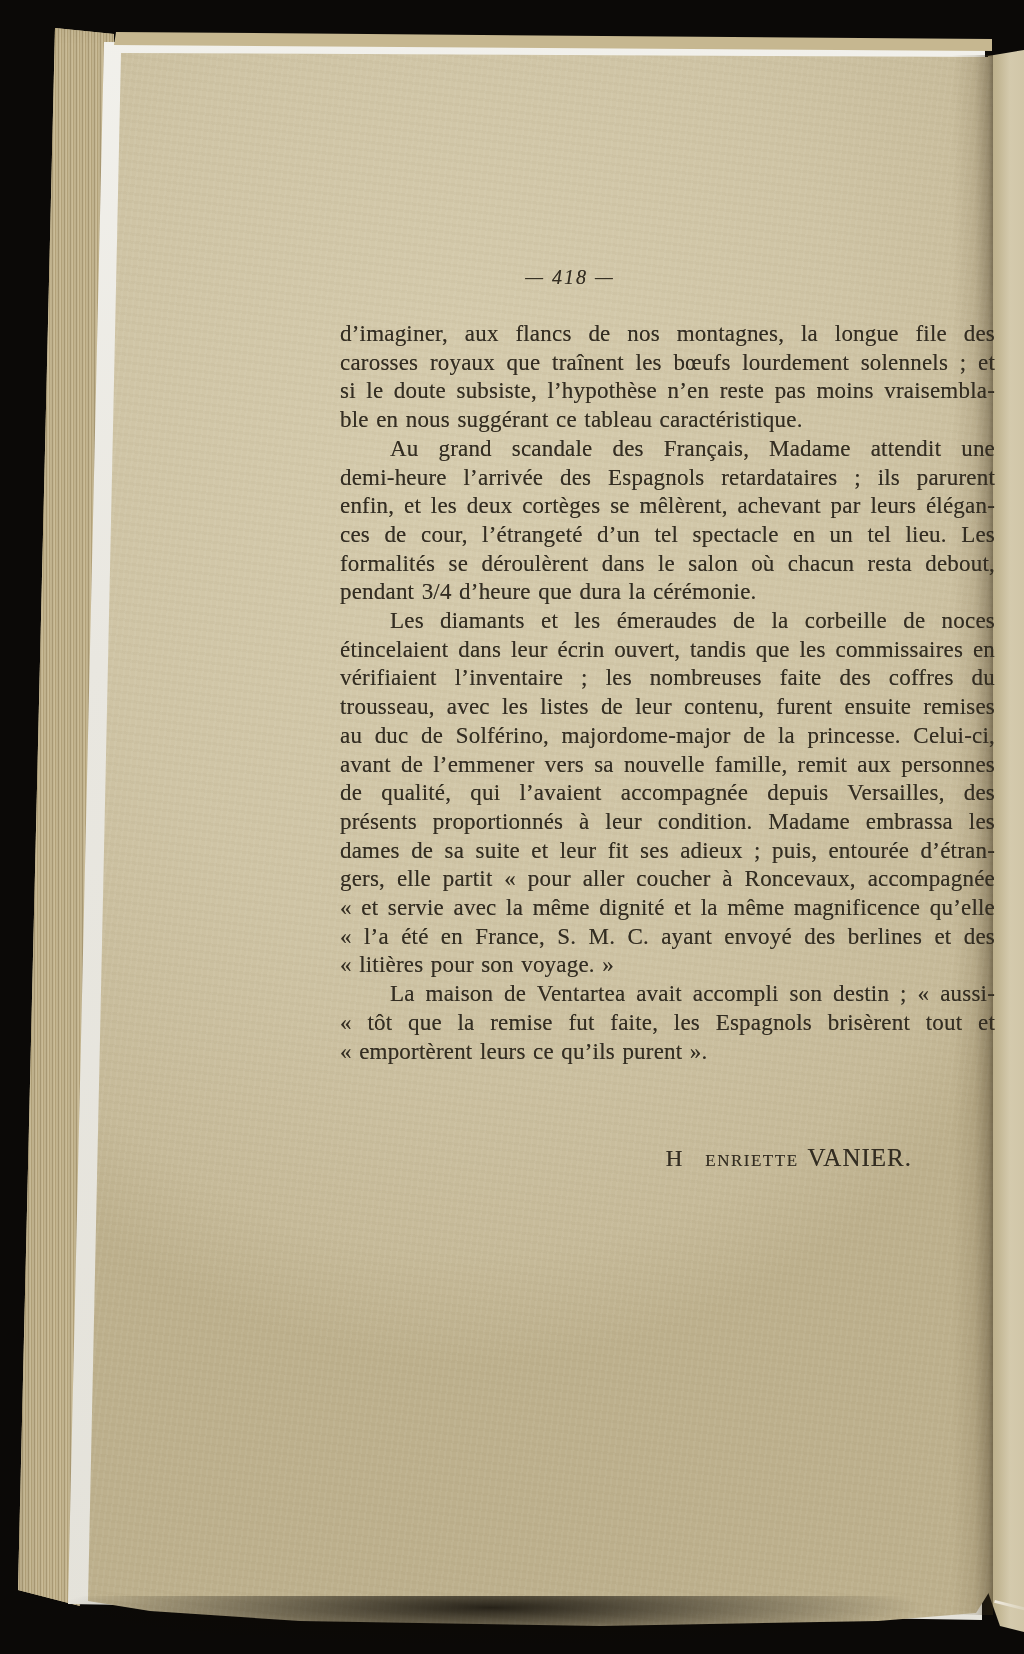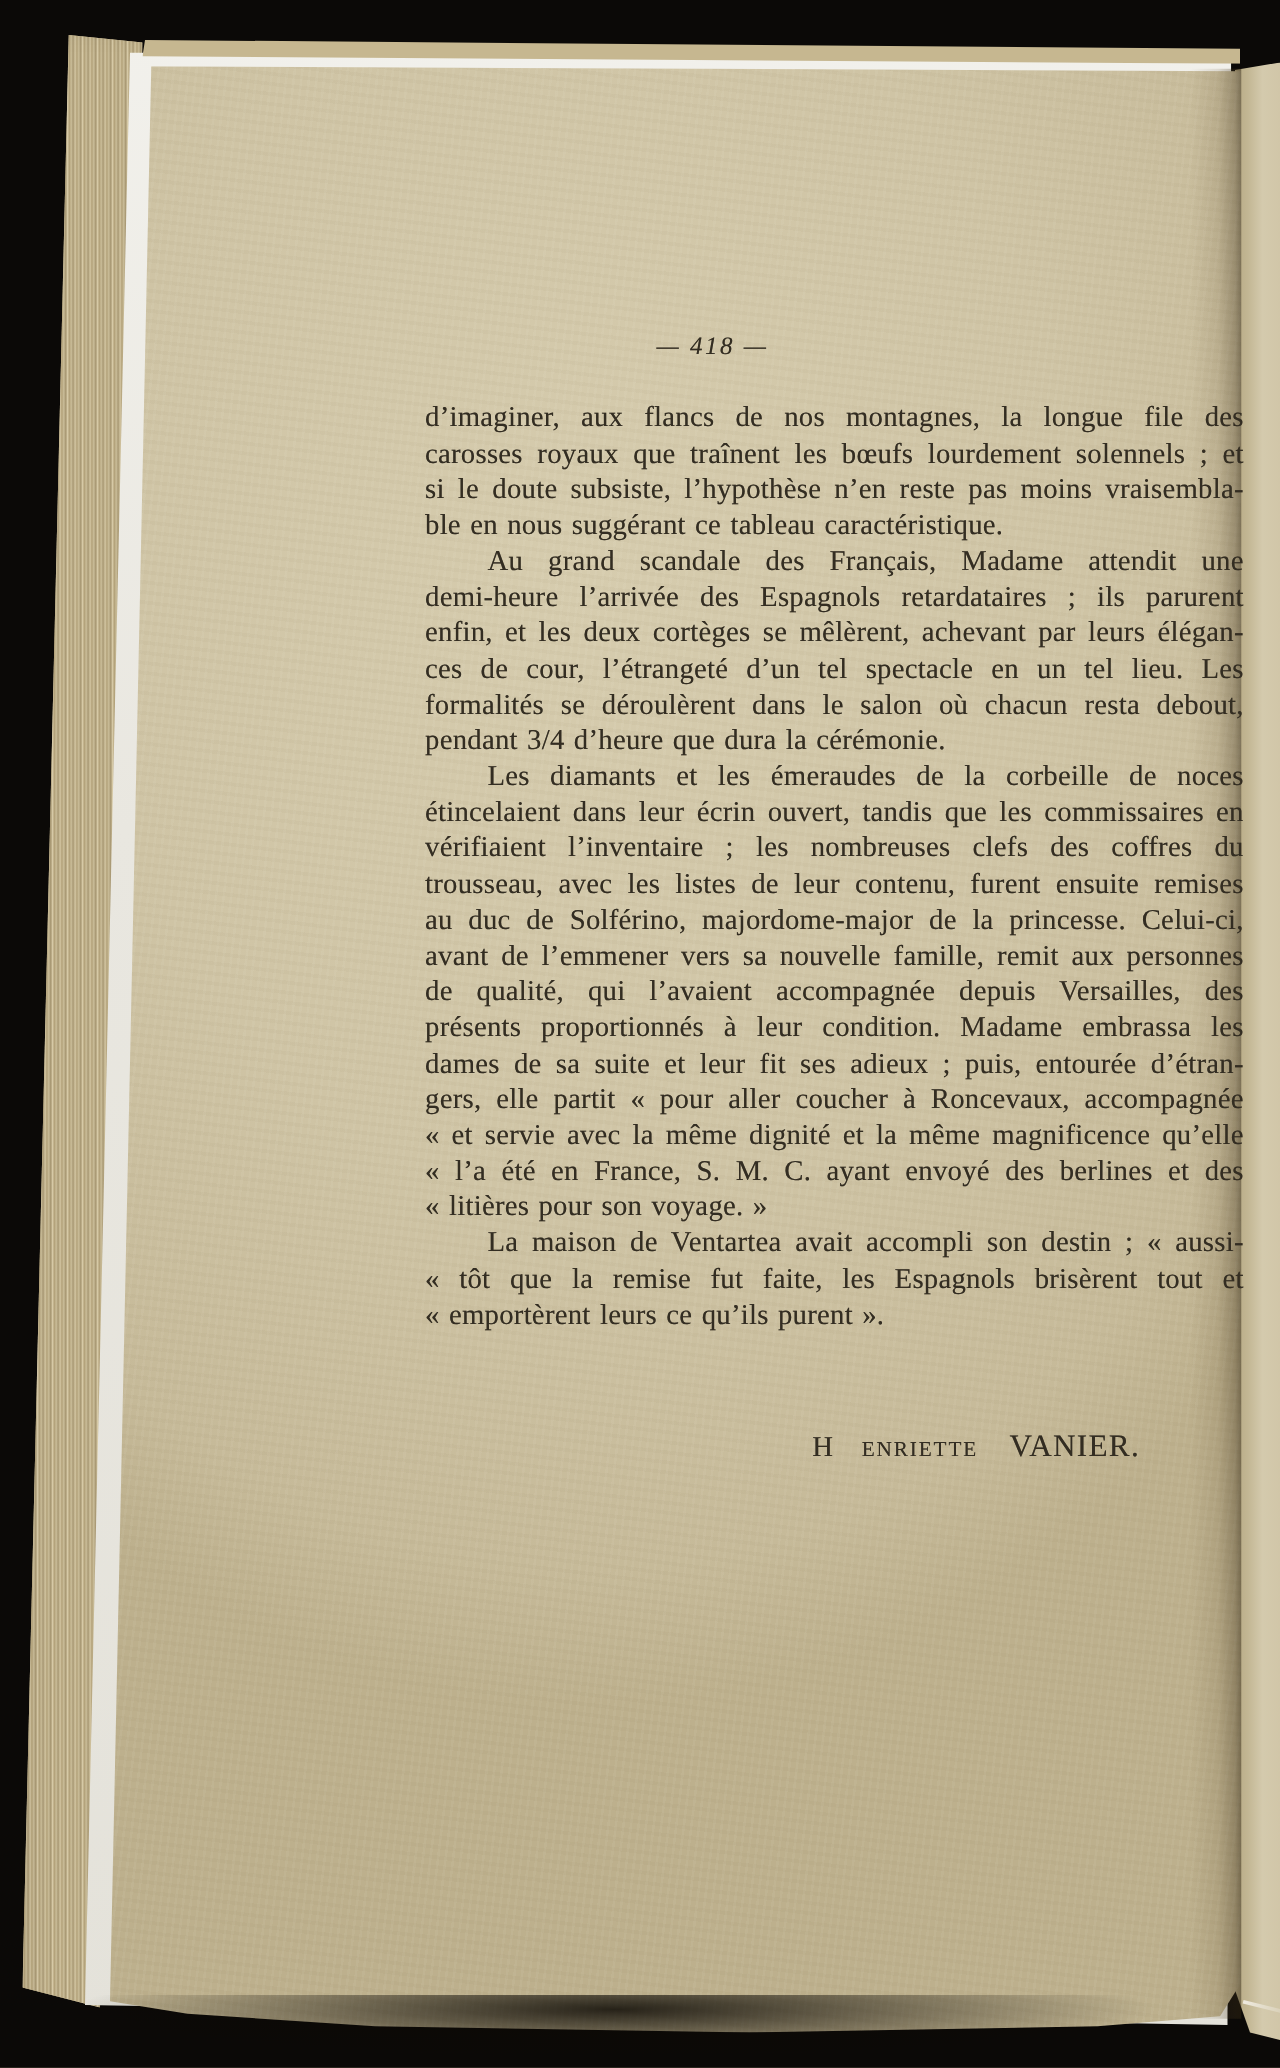--- a/index.html
+++ b/index.html
@@ -67,21 +67,21 @@
   }
   .line{text-align:justify;text-align-last:justify;white-space:nowrap;}
   .line.last{text-align:right;text-align-last:left;}
   .line.indent{text-indent:50px;}
   .signature{
     position:absolute;left:305px;top:1144px;width:655px;
     text-align:right;padding-right:48px;box-sizing:border-box;
   }
   .sig-initial{font-size:23px;letter-spacing:1px;}
   .sig-smallcaps{font-size:17px;letter-spacing:1.5px;margin-left:22px;}
-  .sig-family{font-size:25px;letter-spacing:1px;margin-left:25px;}
+  .sig-family{font-size:25px;letter-spacing:1px;margin-left:9px;}
 </style>
 </head>
 <body>
 
 <div class="canvas">
   <div class="page-stack"></div>
   <div class="under-sheet"></div>
   <div class="top-deckle"></div>
   <div class="next-page"></div>
   <div class="next-page-edge-line"></div>
@@ -97,21 +97,21 @@
       <div class="line">si le doute subsiste, l’hypothèse n’en reste pas moins vraisembla-</div>
       <div class="line last">ble en nous suggérant ce tableau caractéristique.</div>
       <div class="line indent">Au grand scandale des Français, Madame attendit une</div>
       <div class="line">demi-heure l’arrivée des Espagnols retardataires ; ils parurent</div>
       <div class="line">enfin, et les deux cortèges se mêlèrent, achevant par leurs élégan-</div>
       <div class="line">ces de cour, l’étrangeté d’un tel spectacle en un tel lieu. Les</div>
       <div class="line">formalités se déroulèrent dans le salon où chacun resta debout,</div>
       <div class="line last">pendant 3/4 d’heure que dura la cérémonie.</div>
       <div class="line indent">Les diamants et les émeraudes de la corbeille de noces</div>
       <div class="line">étincelaient dans leur écrin ouvert, tandis que les commissaires en</div>
-      <div class="line">vérifiaient l’inventaire ; les nombreuses clefs des coffres du</div>
+      <div class="line">vérifiaient l’inventaire ; les nombreuses faite des coffres du</div>
       <div class="line">trousseau, avec les listes de leur contenu, furent ensuite remises</div>
       <div class="line">au duc de Solférino, majordome-major de la princesse. Celui-ci,</div>
       <div class="line">avant de l’emmener vers sa nouvelle famille, remit aux personnes</div>
       <div class="line">de qualité, qui l’avaient accompagnée depuis Versailles, des</div>
       <div class="line">présents proportionnés à leur condition. Madame embrassa les</div>
       <div class="line">dames de sa suite et leur fit ses adieux ; puis, entourée d’étran-</div>
       <div class="line">gers, elle partit « pour aller coucher à Roncevaux, accompagnée</div>
       <div class="line">« et servie avec la même dignité et la même magnificence qu’elle</div>
       <div class="line">« l’a été en France, S. M. C. ayant envoyé des berlines et des</div>
       <div class="line last">« litières pour son voyage. »</div>

